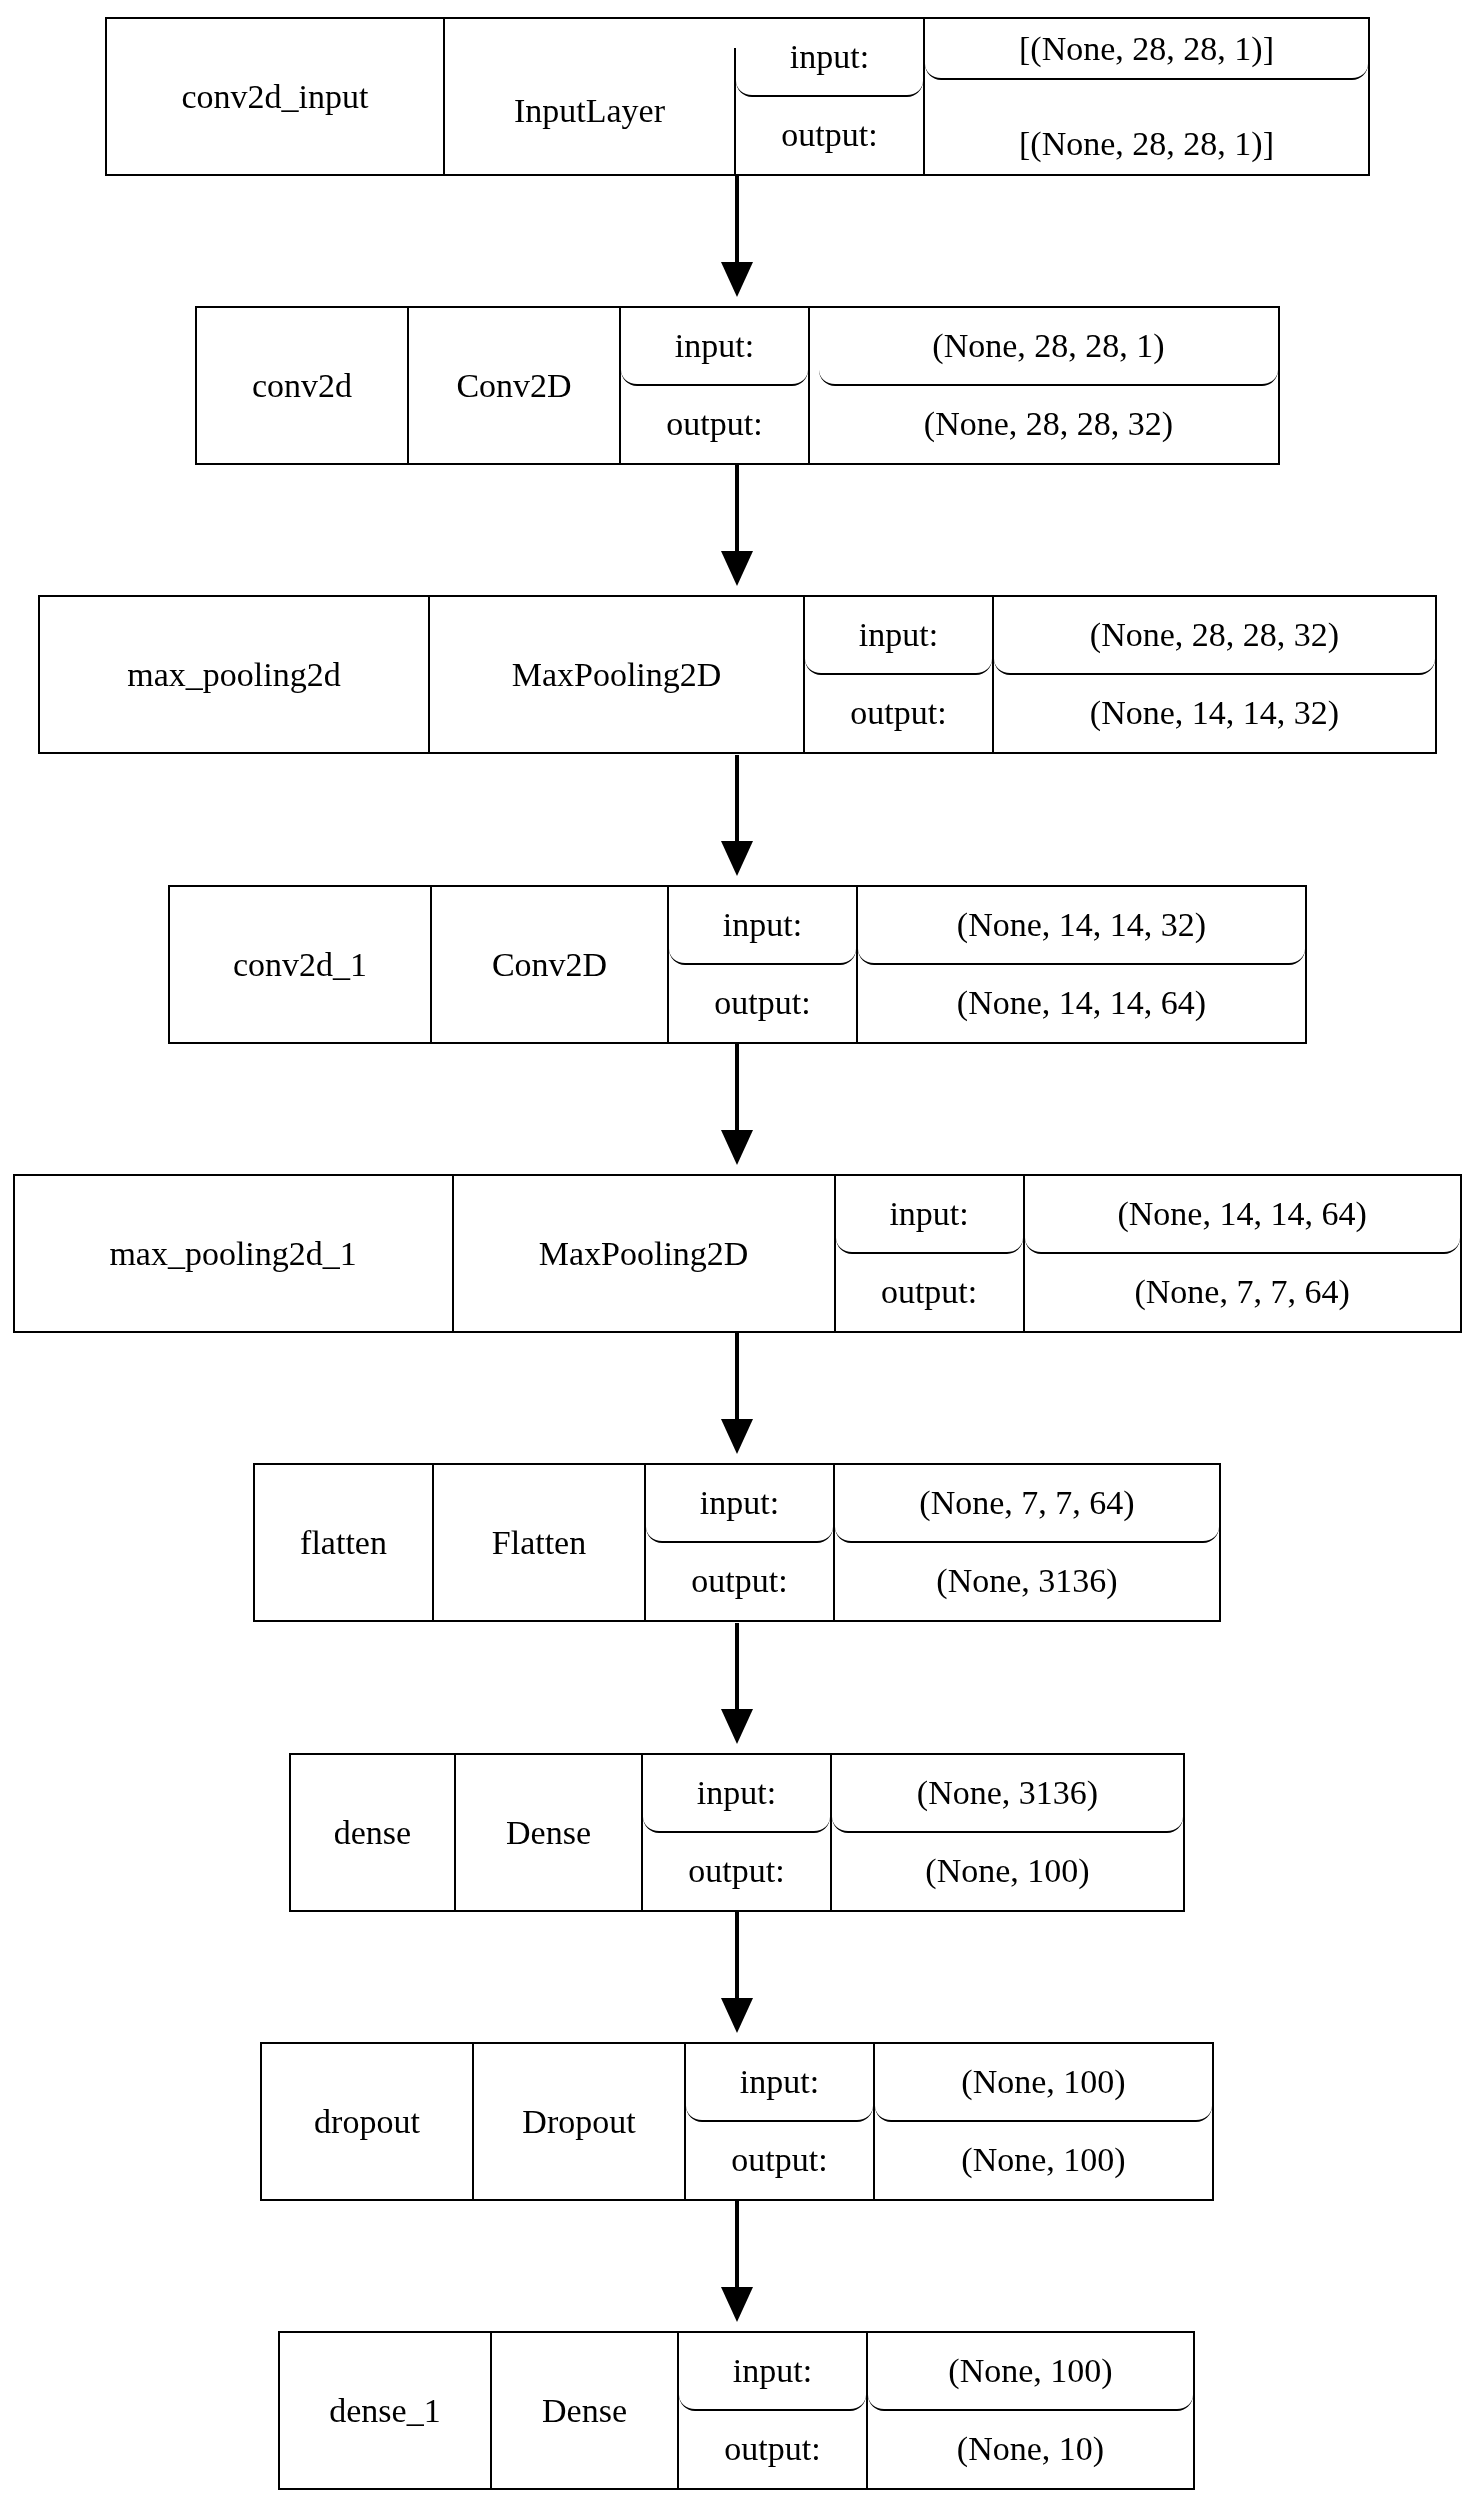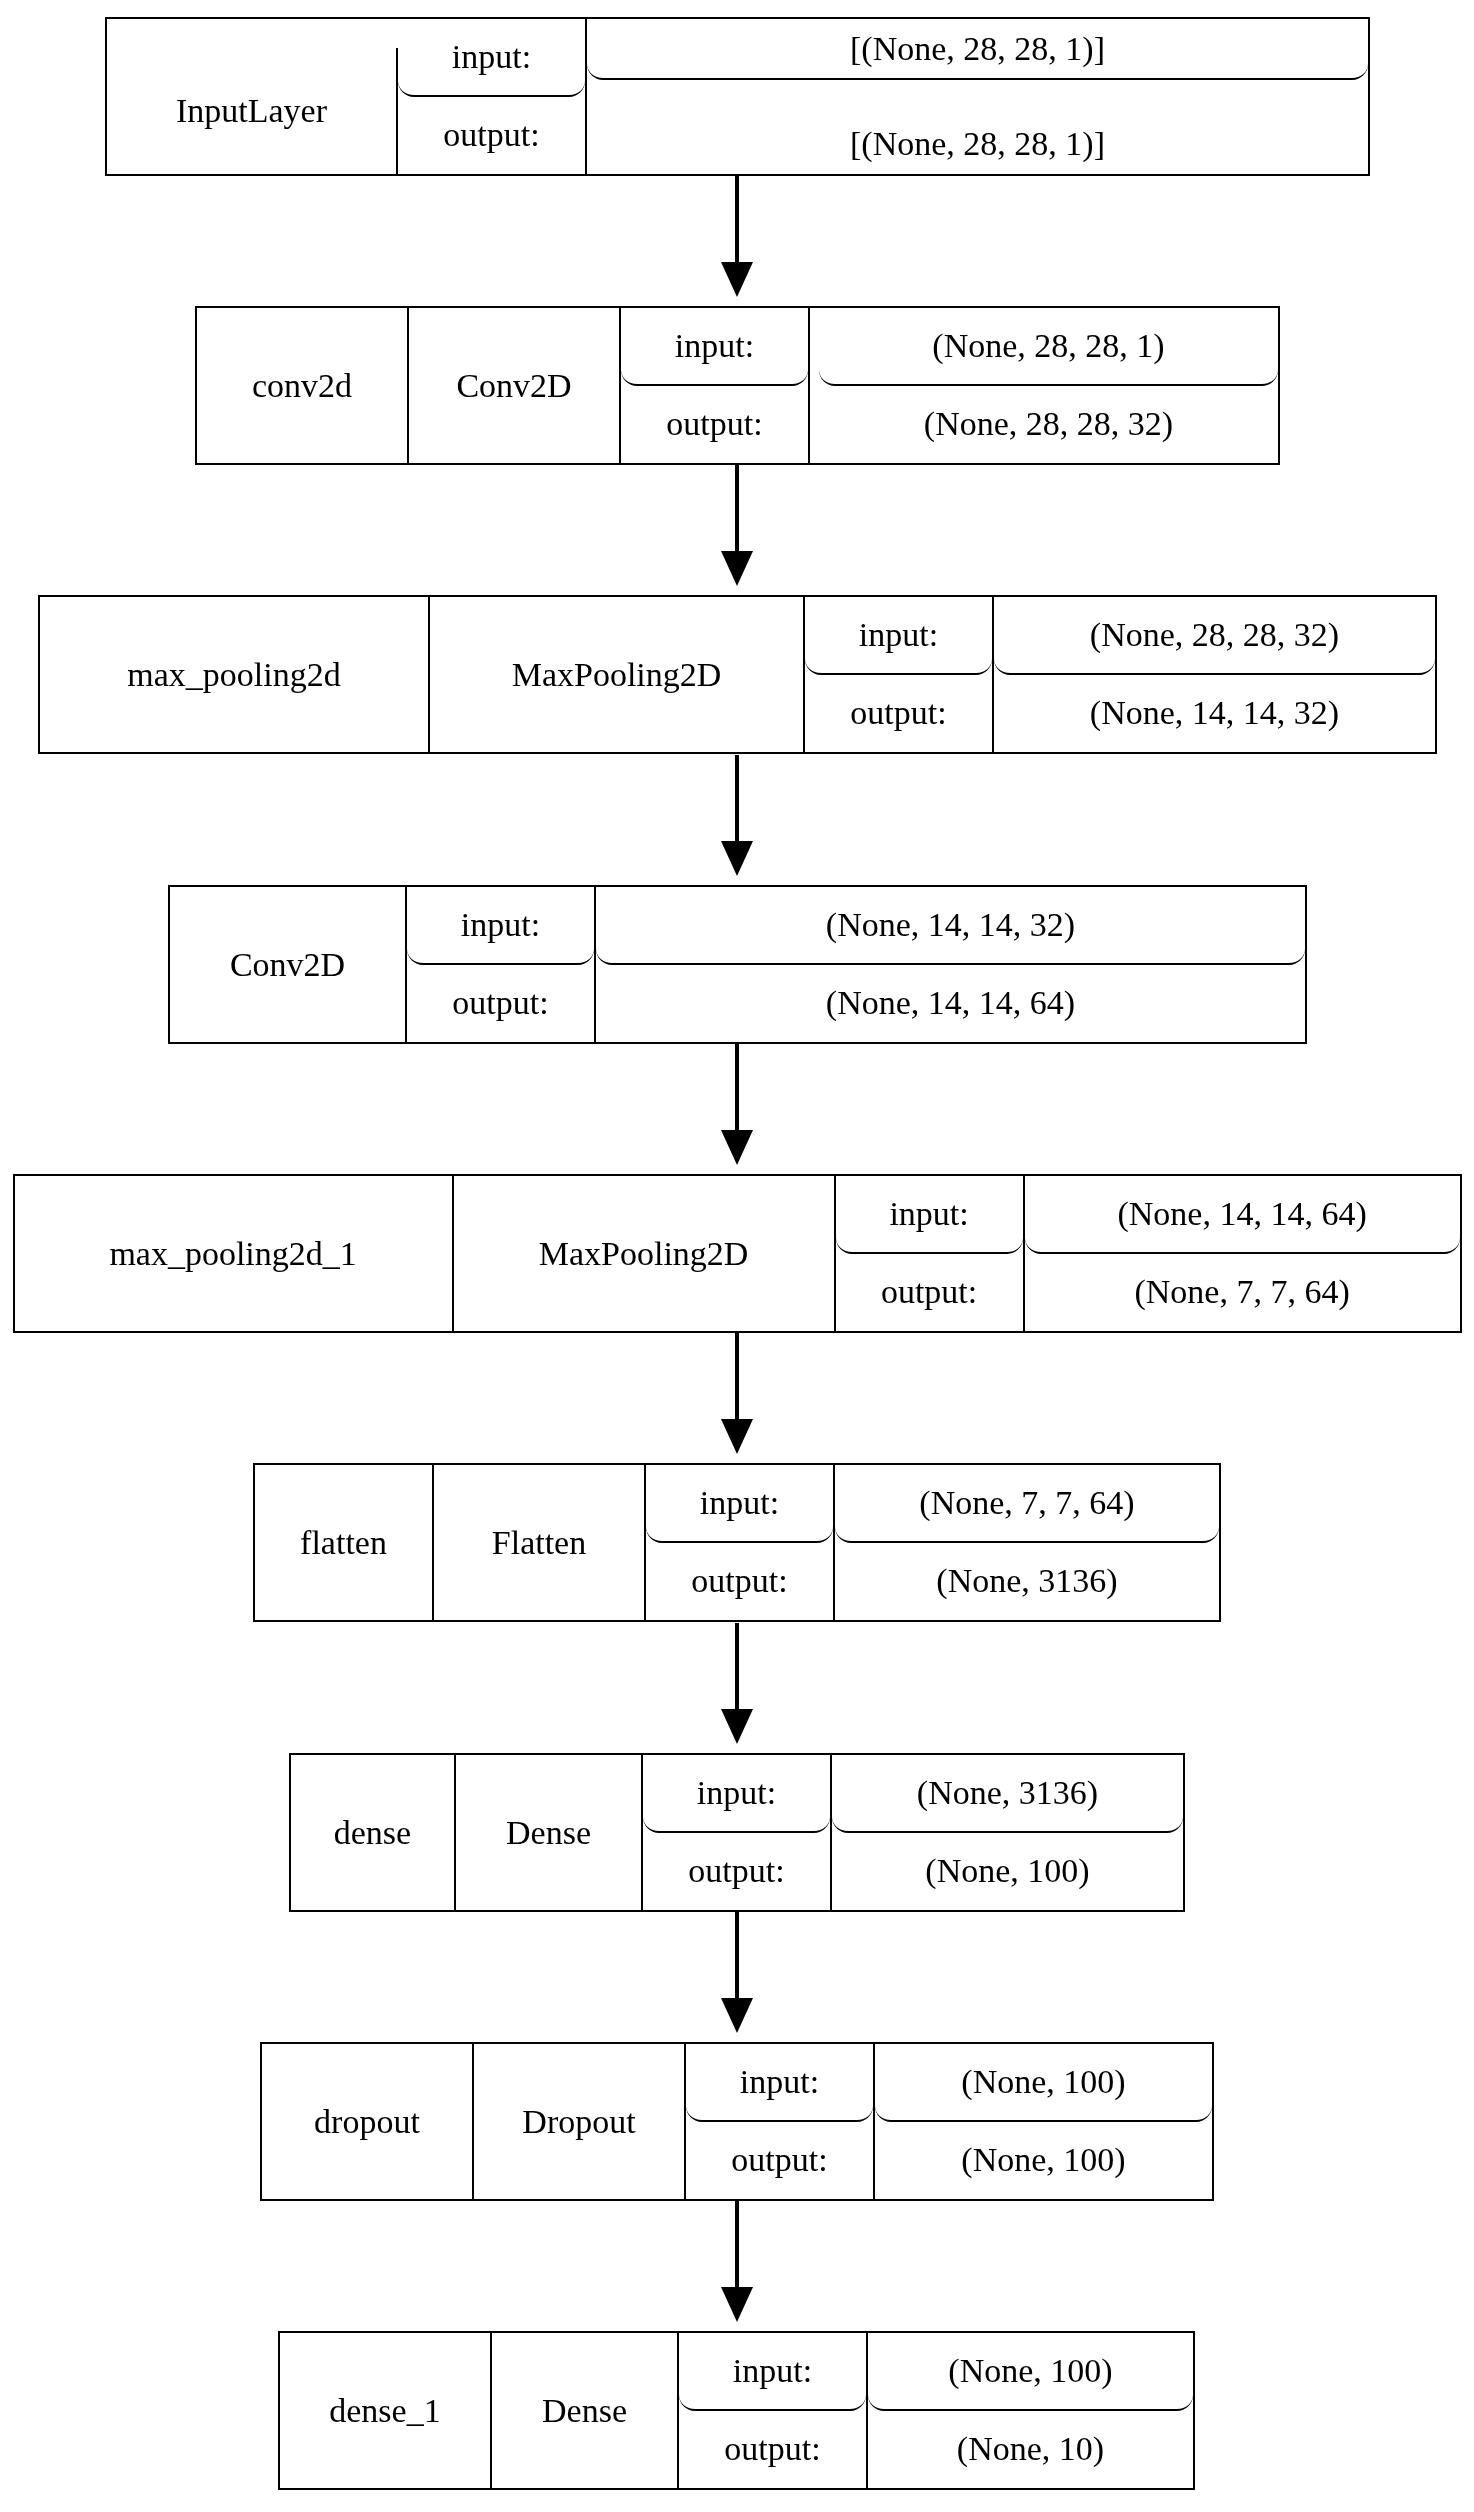--- a/index.html
+++ b/index.html
@@ -125,20 +125,21 @@
     </div>
     <div class="edge" style="left: 737px; top: 1912px;">
       <div class="edge-line" style="height: 95px; background: rgb(0, 0, 0);"></div>
       <div class="edge-head" style="top: 86px; border-top-color: rgb(0, 0, 0);"></div>
     </div>
     <div class="edge" style="left: 737px; top: 2201px;">
       <div class="edge-line" style="height: 95px; background: rgb(0, 0, 0);"></div>
       <div class="edge-head" style="top: 86px; border-top-color: rgb(0, 0, 0);"></div>
     </div>
     <div class="node" style="left: 105px; top: 17px; width: 1265px; height: 159px; border-color: rgb(0, 0, 0);">
+      <div class="cell cell-name" style="width: 338px; flex: 0 0 338px;">conv2d_input</div>
       <div class="cell cell-type" style="width: 291px; flex: 0 0 291px; margin-top: 29px;">InputLayer</div>
       <div class="stack stack-labels" style="width: 189px; flex: 0 0 189px;">
         <div class="cell row-top">input:</div>
         <div class="cell">output:</div>
       </div>
       <div class="stack stack-shapes" style="width: 447px; flex: 1 1 auto; gap: 33px;">
         <div class="cell row-top">[(None, 28, 28, 1)]</div>
         <div class="cell">[(None, 28, 28, 1)]</div>
       </div>
     </div>
@@ -160,20 +161,21 @@
       <div class="stack stack-labels" style="width: 189px; flex: 0 0 189px;">
         <div class="cell row-top">input:</div>
         <div class="cell">output:</div>
       </div>
       <div class="stack stack-shapes" style="width: 445px; flex: 1 1 auto;">
         <div class="cell row-top">(None, 28, 28, 32)</div>
         <div class="cell">(None, 14, 14, 32)</div>
       </div>
     </div>
     <div class="node" style="left: 168px; top: 885px; width: 1139px; height: 159px; border-color: rgb(0, 0, 0);">
+      <div class="cell cell-name" style="width: 262px; flex: 0 0 262px;">conv2d_1</div>
       <div class="cell cell-type" style="width: 237px; flex: 0 0 237px;">Conv2D</div>
       <div class="stack stack-labels" style="width: 189px; flex: 0 0 189px;">
         <div class="cell row-top">input:</div>
         <div class="cell">output:</div>
       </div>
       <div class="stack stack-shapes" style="width: 450px; flex: 1 1 auto;">
         <div class="cell row-top">(None, 14, 14, 32)</div>
         <div class="cell">(None, 14, 14, 64)</div>
       </div>
     </div>

